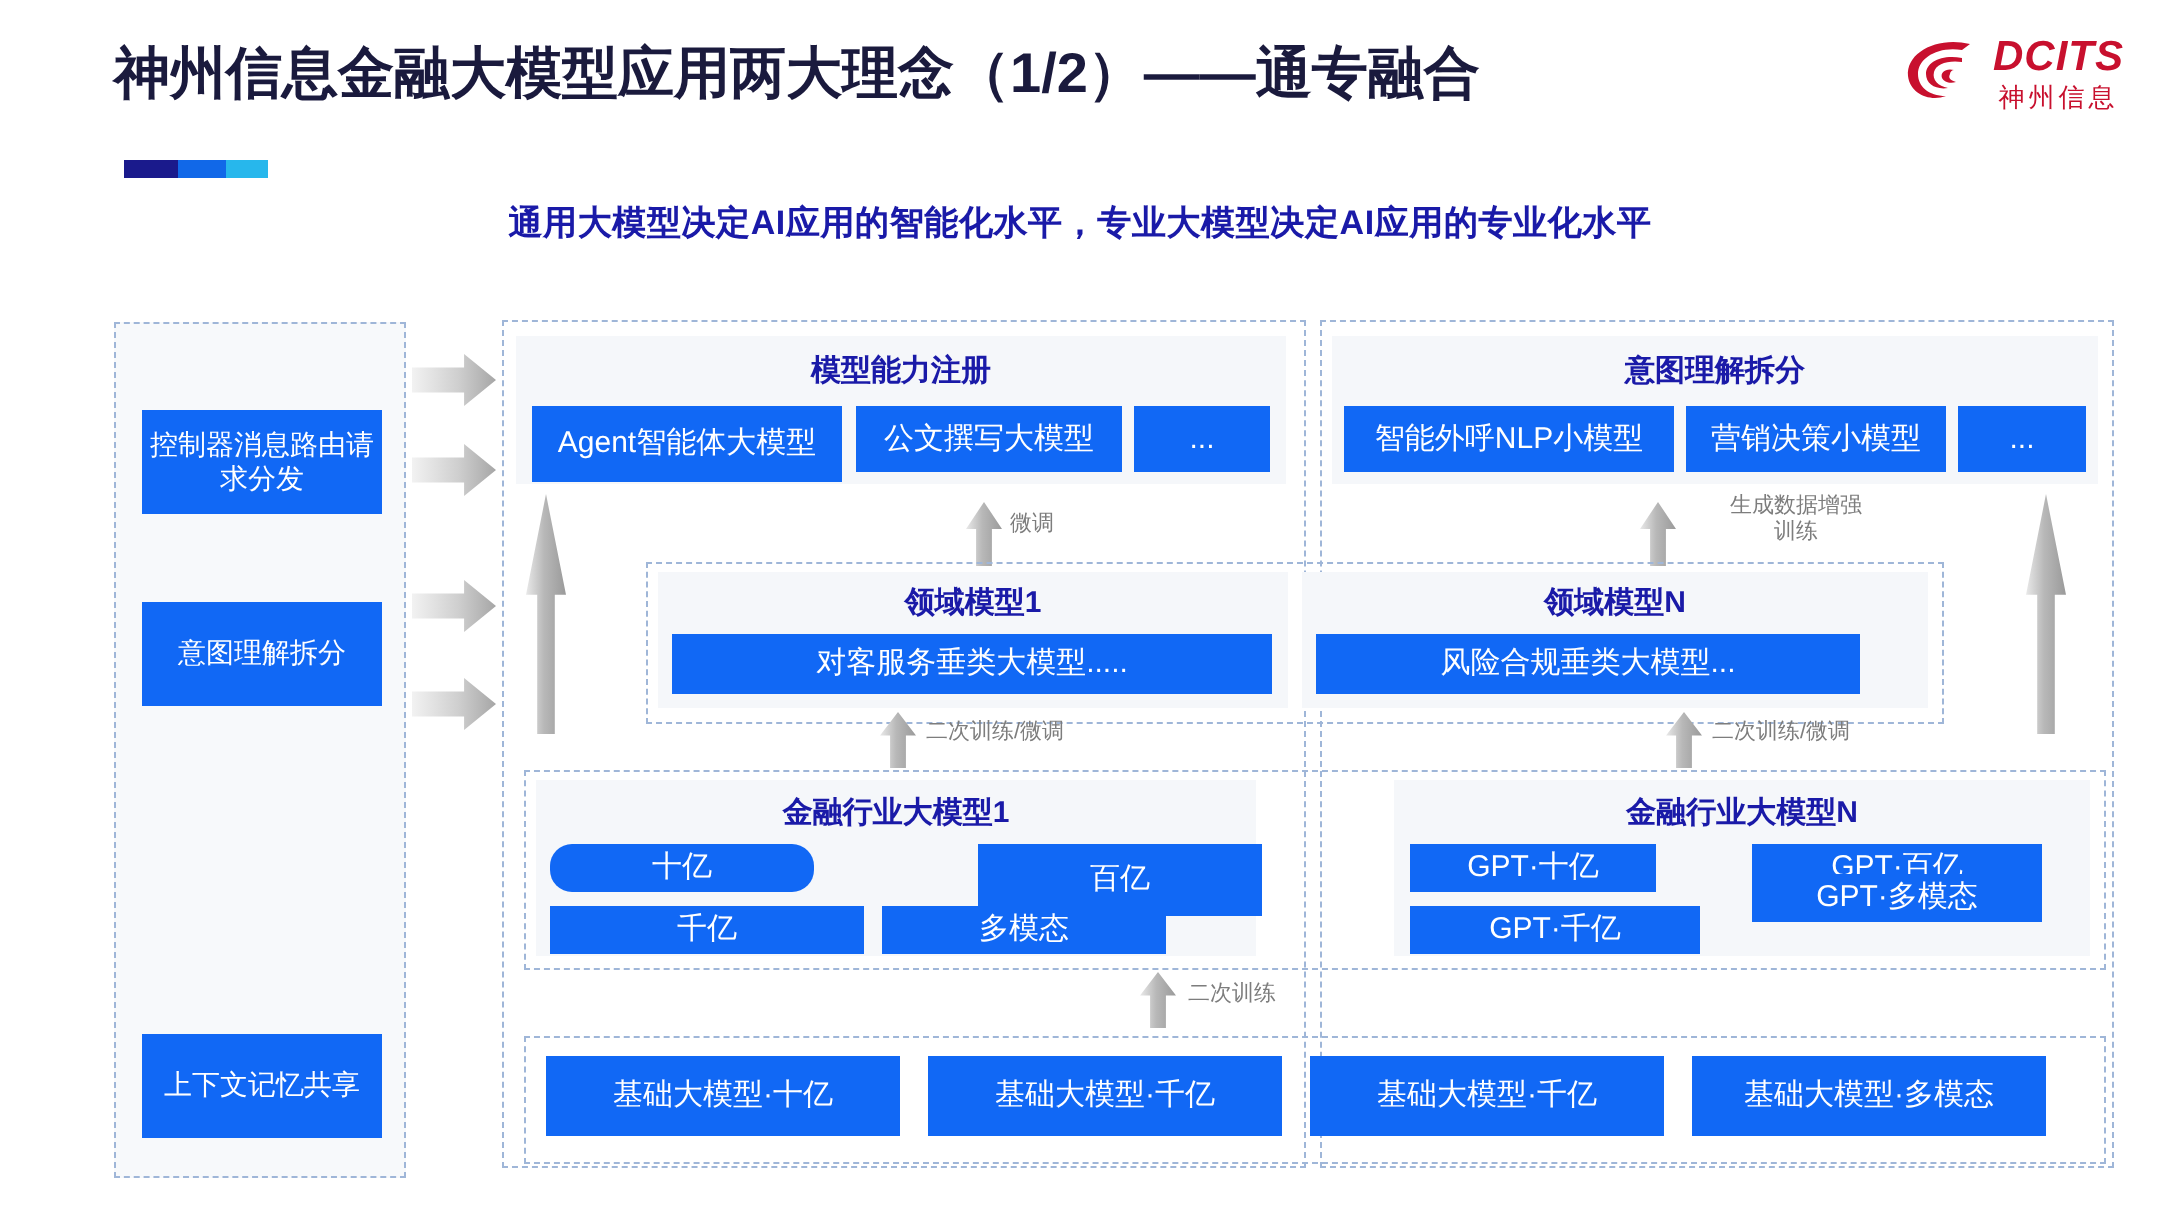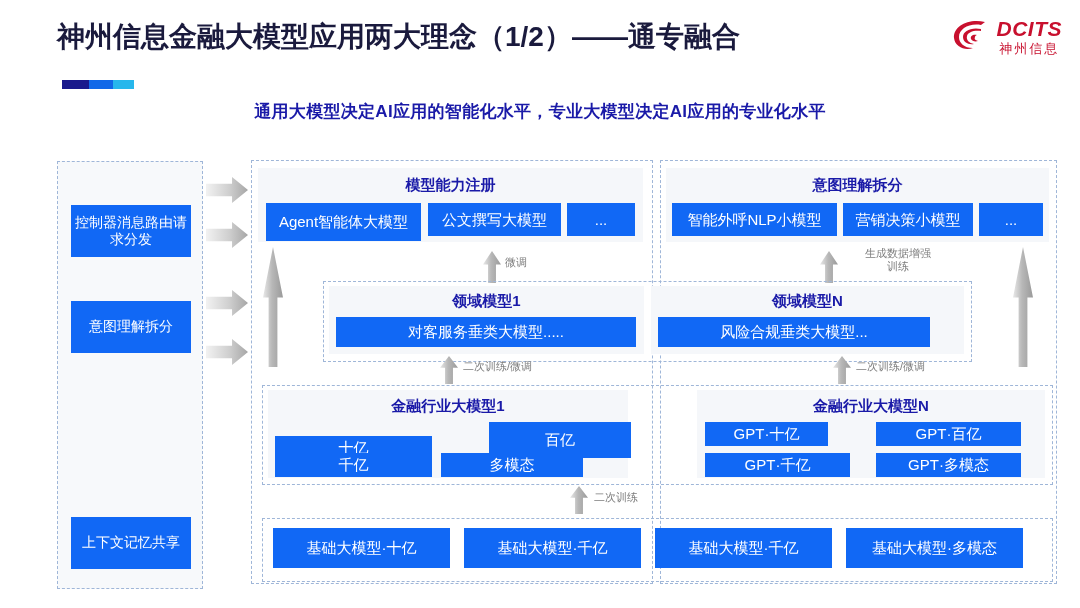--- a/index.html
+++ b/index.html
@@ -171,32 +171,32 @@
 <div class="arrow-label" style="left:463px;top:360px;">二次训练/微调</div>
 
 <div class="up-arrow" style="left:833px;top:356px;width:18px;height:28px;"></div>
 <div class="arrow-label" style="left:856px;top:360px;">二次训练/微调</div>
 
 <div class="dashed" style="position:absolute;left:262px;top:385px;width:789px;height:98px;"></div>
 
 <div class="task-panel" style="left:268px;top:390px;width:360px;height:88px;">
   <div class="grp-title" style="margin-top:7px;">金融行业大模型1</div>
 </div>
-<div class="blue-box" style="position:absolute;left:275px;top:436px;width:157px;height:24px;">十亿</div>
+<div class="blue-box" style="position:absolute;left:275px;top:422px;width:132px;height:24px;border-radius:11px;">十亿</div>
 <div class="blue-box" style="position:absolute;left:441px;top:422px;width:142px;height:36px;margin-left:48px;">百亿</div>
 <div class="blue-box" style="position:absolute;left:275px;top:453px;width:157px;height:24px;">千亿</div>
 <div class="blue-box" style="position:absolute;left:441px;top:453px;width:142px;height:24px;">多模态</div>
 
 <div class="task-panel" style="left:697px;top:390px;width:348px;height:88px;">
   <div class="grp-title" style="margin-top:7px;">金融行业大模型N</div>
 </div>
 <div class="blue-box" style="position:absolute;left:705px;top:422px;width:123px;height:24px;">GPT·十亿</div>
 <div class="blue-box" style="position:absolute;left:876px;top:422px;width:145px;height:24px;">GPT·百亿</div>
 <div class="blue-box" style="position:absolute;left:705px;top:453px;width:145px;height:24px;">GPT·千亿</div>
-<div class="blue-box" style="position:absolute;left:876px;top:453px;width:145px;height:24px;">GPT·多模态</div>
+<div class="blue-box" style="position:absolute;left:876px;top:437px;width:145px;height:24px;">GPT·多模态</div>
 
 <div class="up-arrow" style="left:570px;top:486px;width:18px;height:28px;"></div>
 <div class="arrow-label" style="left:594px;top:491px;">二次训练</div>
 
 <div class="dashed" style="position:absolute;left:262px;top:518px;width:789px;height:62px;"></div>
 <div class="blue-box" style="position:absolute;left:273px;top:528px;width:177px;height:40px;">基础大模型·十亿</div>
 <div class="blue-box" style="position:absolute;left:464px;top:528px;width:177px;height:40px;">基础大模型·千亿</div>
 <div class="blue-box" style="position:absolute;left:655px;top:528px;width:177px;height:40px;">基础大模型·千亿</div>
 <div class="blue-box" style="position:absolute;left:846px;top:528px;width:177px;height:40px;">基础大模型·多模态</div>
 

